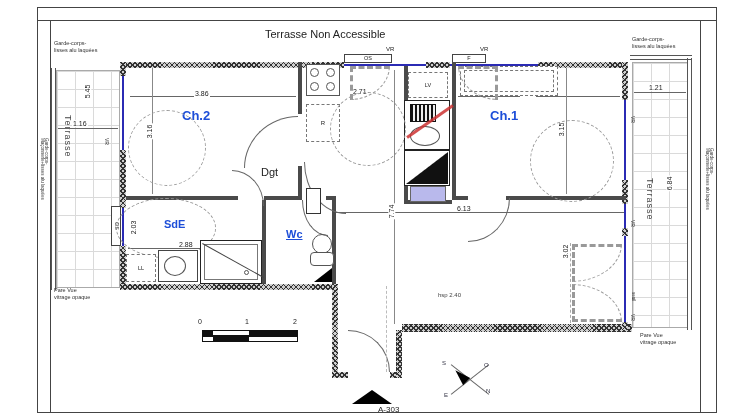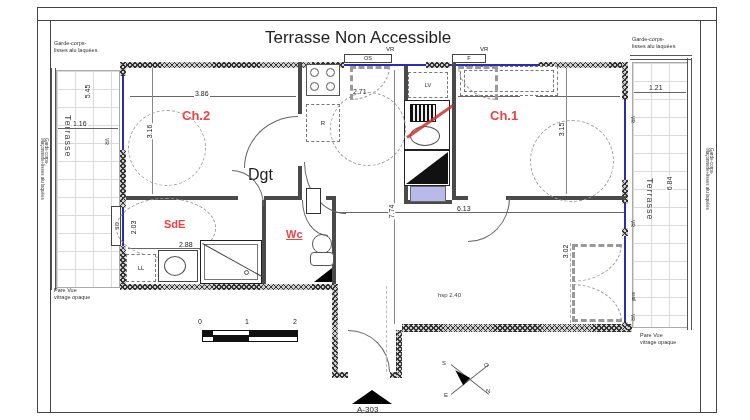--- a/index.html
+++ b/index.html
@@ -16,21 +16,21 @@
       background-color:#fff;border:1px solid #aaa;}
   .rail{border-left:1px solid #555;border-right:1px solid #555;}
   .railh{border-top:1px solid #555;border-bottom:1px solid #555;}
   .dline-h{border-top:1px solid #666;height:0;}
   .dline-v{border-left:1px solid #888;width:0;}
   .dtext{font-size:7px;line-height:1;background:#fff;padding:0 1px;color:#222;white-space:nowrap;}
   .sm{font-size:5.5px;line-height:1.2;white-space:pre-line;color:#333;}
   .xs{font-size:5px;line-height:1;color:#333;}
   .rot{writing-mode:vertical-rl;}
   .rot90{transform:rotate(-90deg);transform-origin:center;display:inline-block;}
-  .room{font-weight:bold;color:#ef4444;white-space:nowrap;}
+  .room{font-weight:bold;color:#1d4ed8;white-space:nowrap;}
   .dashedbox{border:1px dashed #777;background:#fff;}
   .circle{border:1px solid #555;border-radius:50%;}
   .dcircle{border:1px dashed #999;border-radius:50%;}
   .arc-tl{border-top:1px solid #666;border-left:1px solid #666;border-top-left-radius:100% 100%;}
   .arc-tr{border-top:1px solid #666;border-right:1px solid #666;border-top-right-radius:100% 100%;}
   .arc-bl{border-bottom:1px solid #666;border-left:1px solid #666;border-bottom-left-radius:100% 100%;}
   .arc-br{border-bottom:1px solid #666;border-right:1px solid #666;border-bottom-right-radius:100% 100%;}
   .dash{border-style:dashed;border-color:#999;}
   .glz{background:#2b2bb4;}
   .white{background:#fff;}
@@ -39,21 +39,21 @@
 </style>
 </head>
 <body>
 
 <div class="sheet">
 
   <div class="abs" style="left:37px;top:7px;width:680px;height:406px;border:1px solid #444;"></div>
   <div class="abs" style="left:37px;top:20px;width:680px;border-top:1px solid #444;"></div>
   <div class="abs" style="left:50px;top:20px;height:393px;border-left:1px solid #444;"></div>
   <div class="abs" style="left:700px;top:20px;height:393px;border-left:1px solid #444;"></div>
-  <div class="abs" style="left:265px;top:28px;font-size:17px;">Terrasse Non Accessible</div>
+  <div class="abs" style="left:265px;top:28px;font-size:11px;">Terrasse Non Accessible</div>
   <div class="abs rot xs" style="left:39px;top:138px;height:140px;white-space:pre-line;font-size:4.5px;">Garde-corps-
 Maçonnerie+lisses alu laquées</div>
   <div class="abs rot xs" style="left:704px;top:148px;height:140px;white-space:pre-line;font-size:4.5px;">Garde-corps-
 Maçonnerie+lisses alu laquées</div>
 
   <div class="abs grid" style="left:56px;top:70px;width:64px;height:218px;"></div>
   <div class="abs rail" style="left:51px;top:68px;width:5px;height:222px;"></div>
   <div class="abs rot" style="left:63px;top:115px;font-size:9px;letter-spacing:1px;color:#444;">Terrasse</div>
   <div class="abs sm" style="left:54px;top:40px;width:72px;">Garde-corps-
 lisses alu laquées</div>
@@ -134,21 +134,21 @@
 
   <div class="abs room" style="left:490px;top:108px;font-size:13px;">Ch.1</div>
   <div class="abs dline-h" style="left:458px;top:96px;width:162px;"></div>
   <div class="abs dtext" style="left:520px;top:90px;">3.63</div>
   <div class="abs dline-v" style="left:566px;top:68px;height:126px;"></div>
   <div class="abs dtext rot90" style="left:554px;top:126px;">3.15</div>
   <div class="abs dcircle" style="left:530px;top:120px;width:84px;height:82px;"></div>
   <div class="abs dashedbox" style="left:460px;top:66px;width:98px;height:30px;"></div>
   <div class="abs dashedbox" style="left:464px;top:70px;width:90px;height:22px;"></div>
 
-  <div class="abs" style="left:248px;top:166px;font-size:16px;text-align:right;">Dgt</div>
+  <div class="abs" style="left:261px;top:166px;font-size:11px;text-align:right;">Dgt</div>
   <div class="abs arc-tl" style="left:244px;top:116px;width:54px;height:52px;"></div>
   <div class="abs arc-tr" style="left:232px;top:170px;width:32px;height:36px;"></div>
   <div class="abs arc-bl" style="left:304px;top:162px;width:42px;height:52px;"></div>
   <div class="abs arc-bl" style="left:302px;top:200px;width:26px;height:36px;"></div>
   <div class="abs arc-br" style="left:468px;top:198px;width:42px;height:44px;"></div>
   <div class="abs" style="left:306px;top:188px;width:15px;height:26px;border:1px solid #333;background:#fff;"></div>
 
   <div class="abs" style="left:306px;top:64px;width:34px;height:32px;border:1px solid #555;background:#fff;"></div>
   <div class="abs circle" style="left:310px;top:68px;width:9px;height:9px;"></div>
   <div class="abs circle" style="left:326px;top:68px;width:9px;height:9px;"></div>
@@ -199,21 +199,21 @@
   <div class="abs arc-tr" style="left:348px;top:330px;width:42px;height:42px;"></div>
   <div class="abs dline-v" style="left:386px;top:286px;height:86px;border-left-style:dashed;border-left-color:#bbb;"></div>
 
   <div class="abs dtext" style="left:197px;top:318px;">0</div>
   <div class="abs dtext" style="left:244px;top:318px;">1</div>
   <div class="abs dtext" style="left:292px;top:318px;">2</div>
   <div class="abs" style="left:202px;top:330px;width:96px;height:6px;border:1px solid #111;background:linear-gradient(90deg,#111 0 10px,#fff 10px 46px,#111 46px 96px);"></div>
   <div class="abs" style="left:202px;top:336px;width:96px;height:6px;border:1px solid #111;background:linear-gradient(90deg,#fff 0 10px,#111 10px 46px,#fff 46px 96px);"></div>
 
   <div class="abs" style="left:352px;top:390px;width:0;height:0;border-left:20px solid transparent;border-right:20px solid transparent;border-bottom:14px solid #000;"></div>
-  <div class="abs" style="left:357px;top:405px;font-size:8px;color:#222;text-align:right;">A-303</div>
+  <div class="abs" style="left:378px;top:405px;font-size:8px;color:#222;text-align:right;">A-303</div>
 
   <div class="abs" style="left:446px;top:379px;width:48px;border-top:1px solid #666;transform:rotate(38deg);"></div>
   <div class="abs" style="left:446px;top:379px;width:48px;border-top:1px solid #666;transform:rotate(-38deg);"></div>
   <div class="abs" style="left:453px;top:371px;width:0;height:0;border-right:16px solid #000;border-top:5px solid transparent;border-bottom:5px solid transparent;transform:rotate(45deg);"></div>
   <div class="abs" style="left:442px;top:360px;font-size:6px;color:#334;">S</div>
   <div class="abs" style="left:484px;top:362px;font-size:6px;color:#334;">O</div>
   <div class="abs" style="left:444px;top:392px;font-size:6px;color:#334;">E</div>
   <div class="abs" style="left:486px;top:388px;font-size:6px;color:#334;">N</div>
 
 </div>

